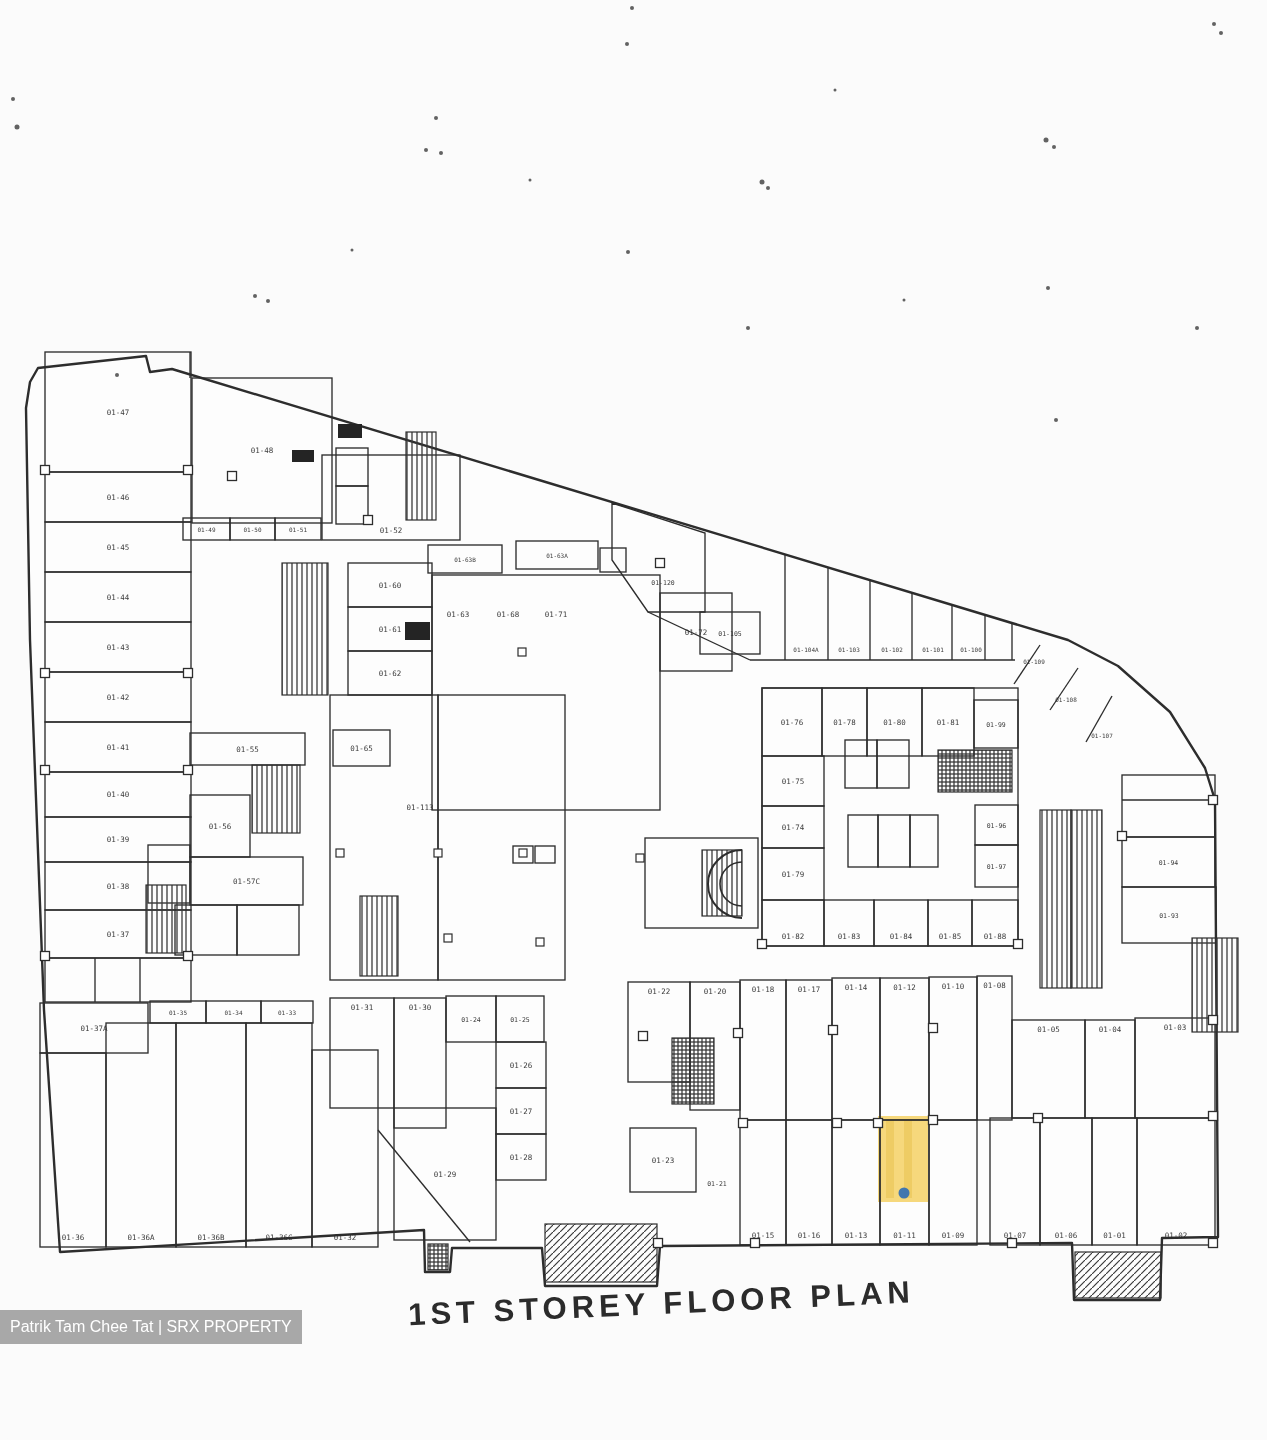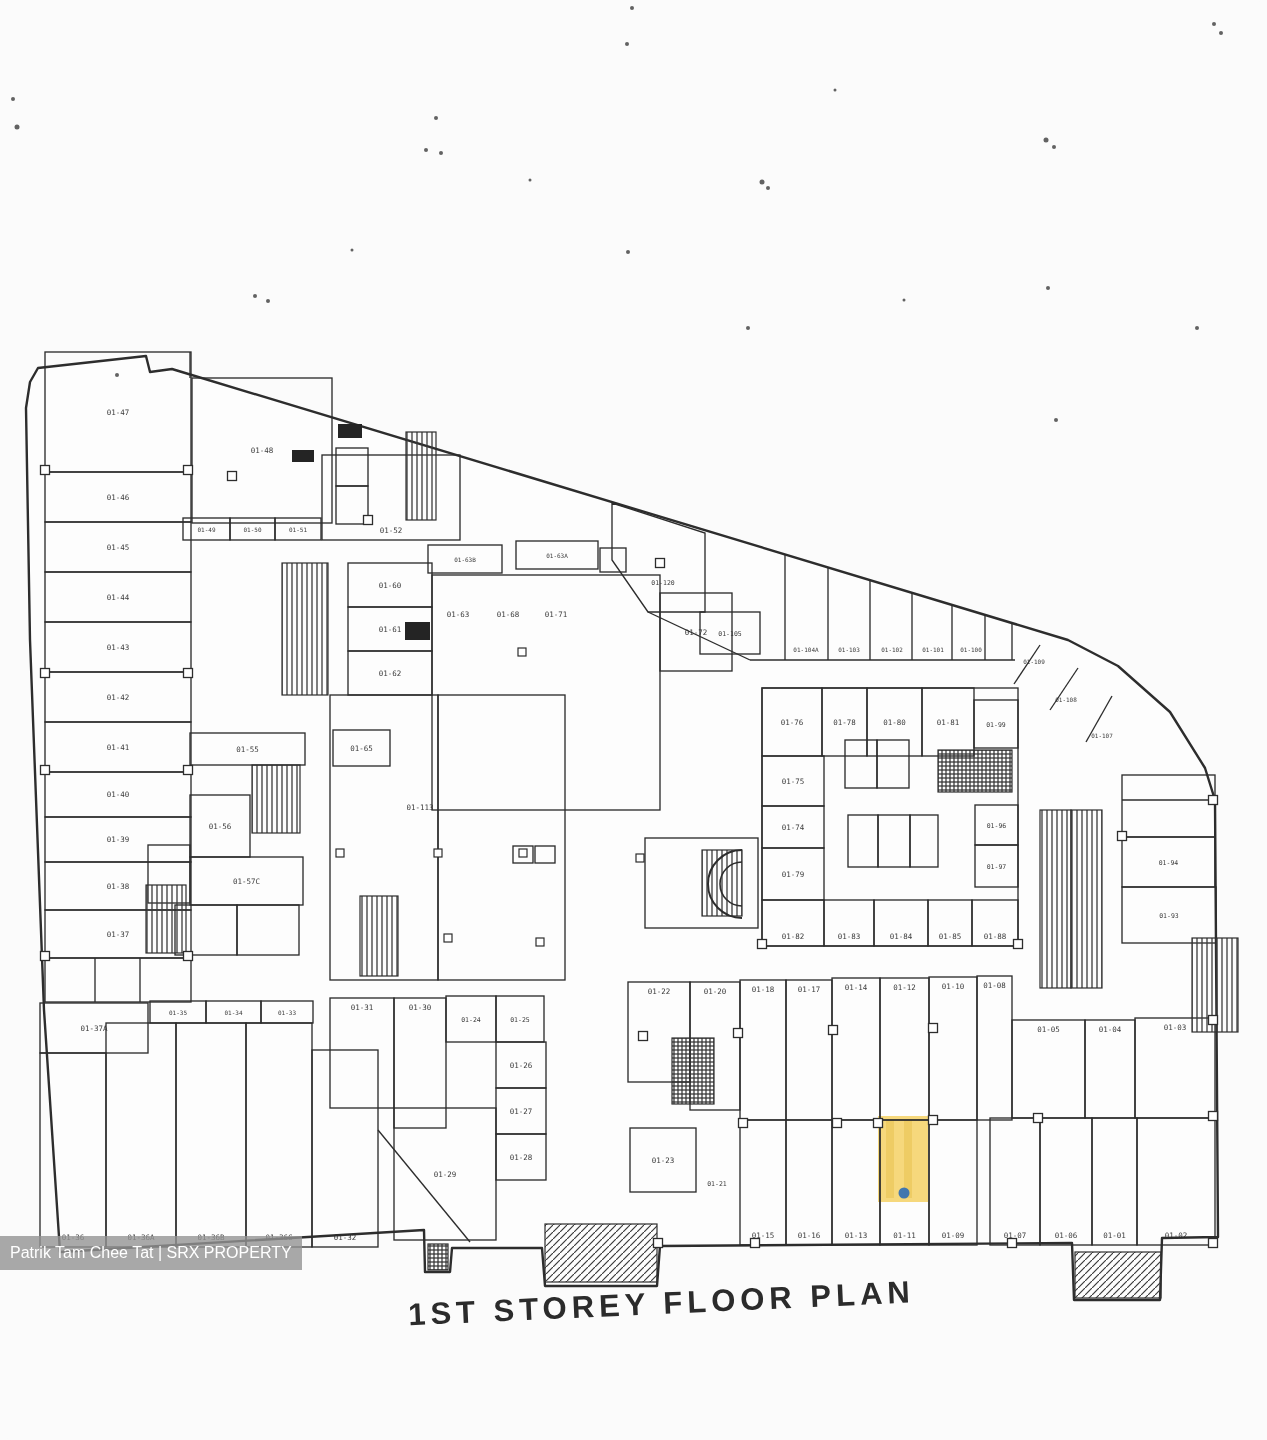--- a/index.html
+++ b/index.html
@@ -2,21 +2,21 @@
 <html><head>
 <meta charset="utf-8">
 <style>
   html,body{margin:0;padding:0;background:#fbfbfb;}
   #page{position:relative;width:1267px;height:1440px;background:#fbfbfb;overflow:hidden;
         font-family:"DejaVu Sans Mono", monospace;border-radius:14px;}
   #plan-svg{position:absolute;left:0;top:0;}
   #plan-title{position:absolute;left:408px;top:1286px;width:500px;
       font-family:"Liberation Sans", sans-serif;font-weight:bold;font-size:31px;
       letter-spacing:5px;color:#2b2b2b;transform:rotate(-2.6deg);white-space:nowrap;}
-  #watermark{position:absolute;left:0;top:1236px;width:292px;height:34px;
+  #watermark{position:absolute;left:0;top:1310px;width:292px;height:34px;
       background:rgba(148,148,148,0.8);color:#ffffff;
       font-family:"Liberation Sans", sans-serif;font-size:16px;line-height:34px;
       padding-left:10px;white-space:nowrap;}
   text{fill:#2b2b2b;font-family:"DejaVu Sans Mono", monospace;}
 </style>
 </head>
 <body>
 
 <div id="page">
   <svg id="plan-svg" width="1267" height="1440" viewBox="0 0 1267 1440">

